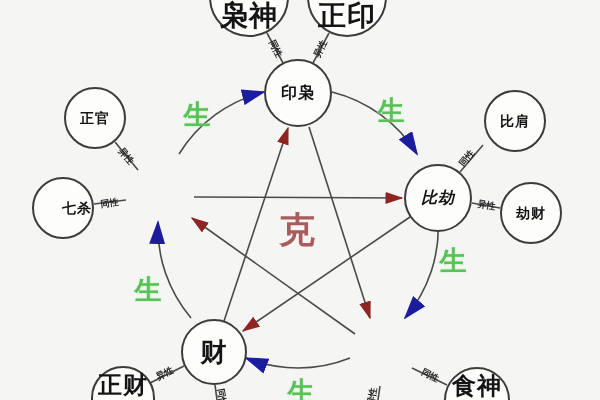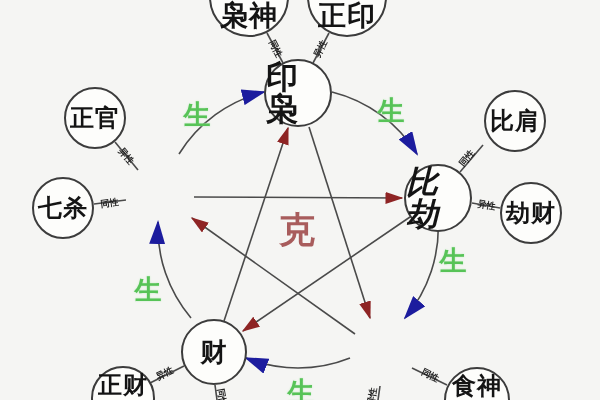--- a/index.html
+++ b/index.html
@@ -2,22 +2,22 @@
 <html><head>
 <meta charset="utf-8">
 <style>
   html,body{margin:0;padding:0;}
   body{background:#f5f5f3;font-family:"DejaVu Sans","Liberation Sans",sans-serif;}
   #canvas{position:relative;width:600px;height:400px;overflow:hidden;background:#f5f5f3;}
   #wires{position:absolute;left:0;top:0;z-index:1;}
   .node{position:absolute;z-index:2;background:#fdfdfb;border:2px solid #3c3c3c;border-radius:50%;
         display:flex;align-items:center;justify-content:center;font-weight:bold;color:#141414;
         box-sizing:border-box;letter-spacing:1px;line-height:1;}
-  .main{font-size:32px;}
-  .sat{font-size:24px;}
+  .main{font-size:16px;}
+  .sat{font-size:14px;}
   .big{font-size:28px;}
   .cut-top{align-items:flex-end;padding-bottom:5px;}
   .cut-bottom{align-items:flex-start;padding-top:5px;}
   .sheng{position:absolute;z-index:2;transform:translate(-50%,-50%);color:#57c357;
          font-size:27px;font-weight:bold;text-shadow:0 0 2px #bfeabf;}
   .ke-center{position:absolute;z-index:1;transform:translate(-50%,-50%);color:#a85c5c;
          font-size:36px;font-weight:bold;}
   .wire{stroke:#4a4a4a;stroke-width:1.6;fill:none;}
   .rel{font-size:9px;fill:#222;text-anchor:middle;font-weight:bold;}
 </style>
@@ -83,21 +83,21 @@
 
   <div class="node big cut-top" style="left:209px;top:-43px;width:80px;height:80px;">
       <span>枭神</span>
     </div>
   <div class="node big cut-top" style="left:307px;top:-43px;width:80px;height:80px;">
       <span>正印</span>
     </div>
   <div class="node sat" style="left:64px;top:87px;width:62px;height:62px;">
       <span>正官</span>
     </div>
-  <div class="node sat" style="left:32px;top:177px;width:62px;height:62px;">
+  <div class="node sat" style="left:32px;top:177px;width:62px;height:62px;justify-content:flex-end;">
       <span>七杀</span>
     </div>
   <div class="node sat" style="left:484px;top:90px;width:62px;height:62px;">
       <span>比肩</span>
     </div>
   <div class="node sat" style="left:500px;top:182px;width:62px;height:62px;">
       <span>劫财</span>
     </div>
   <div class="node sat cut-bottom" style="left:91px;top:366px;width:64px;height:64px;font-size:24px;">
       <span>正财</span>

